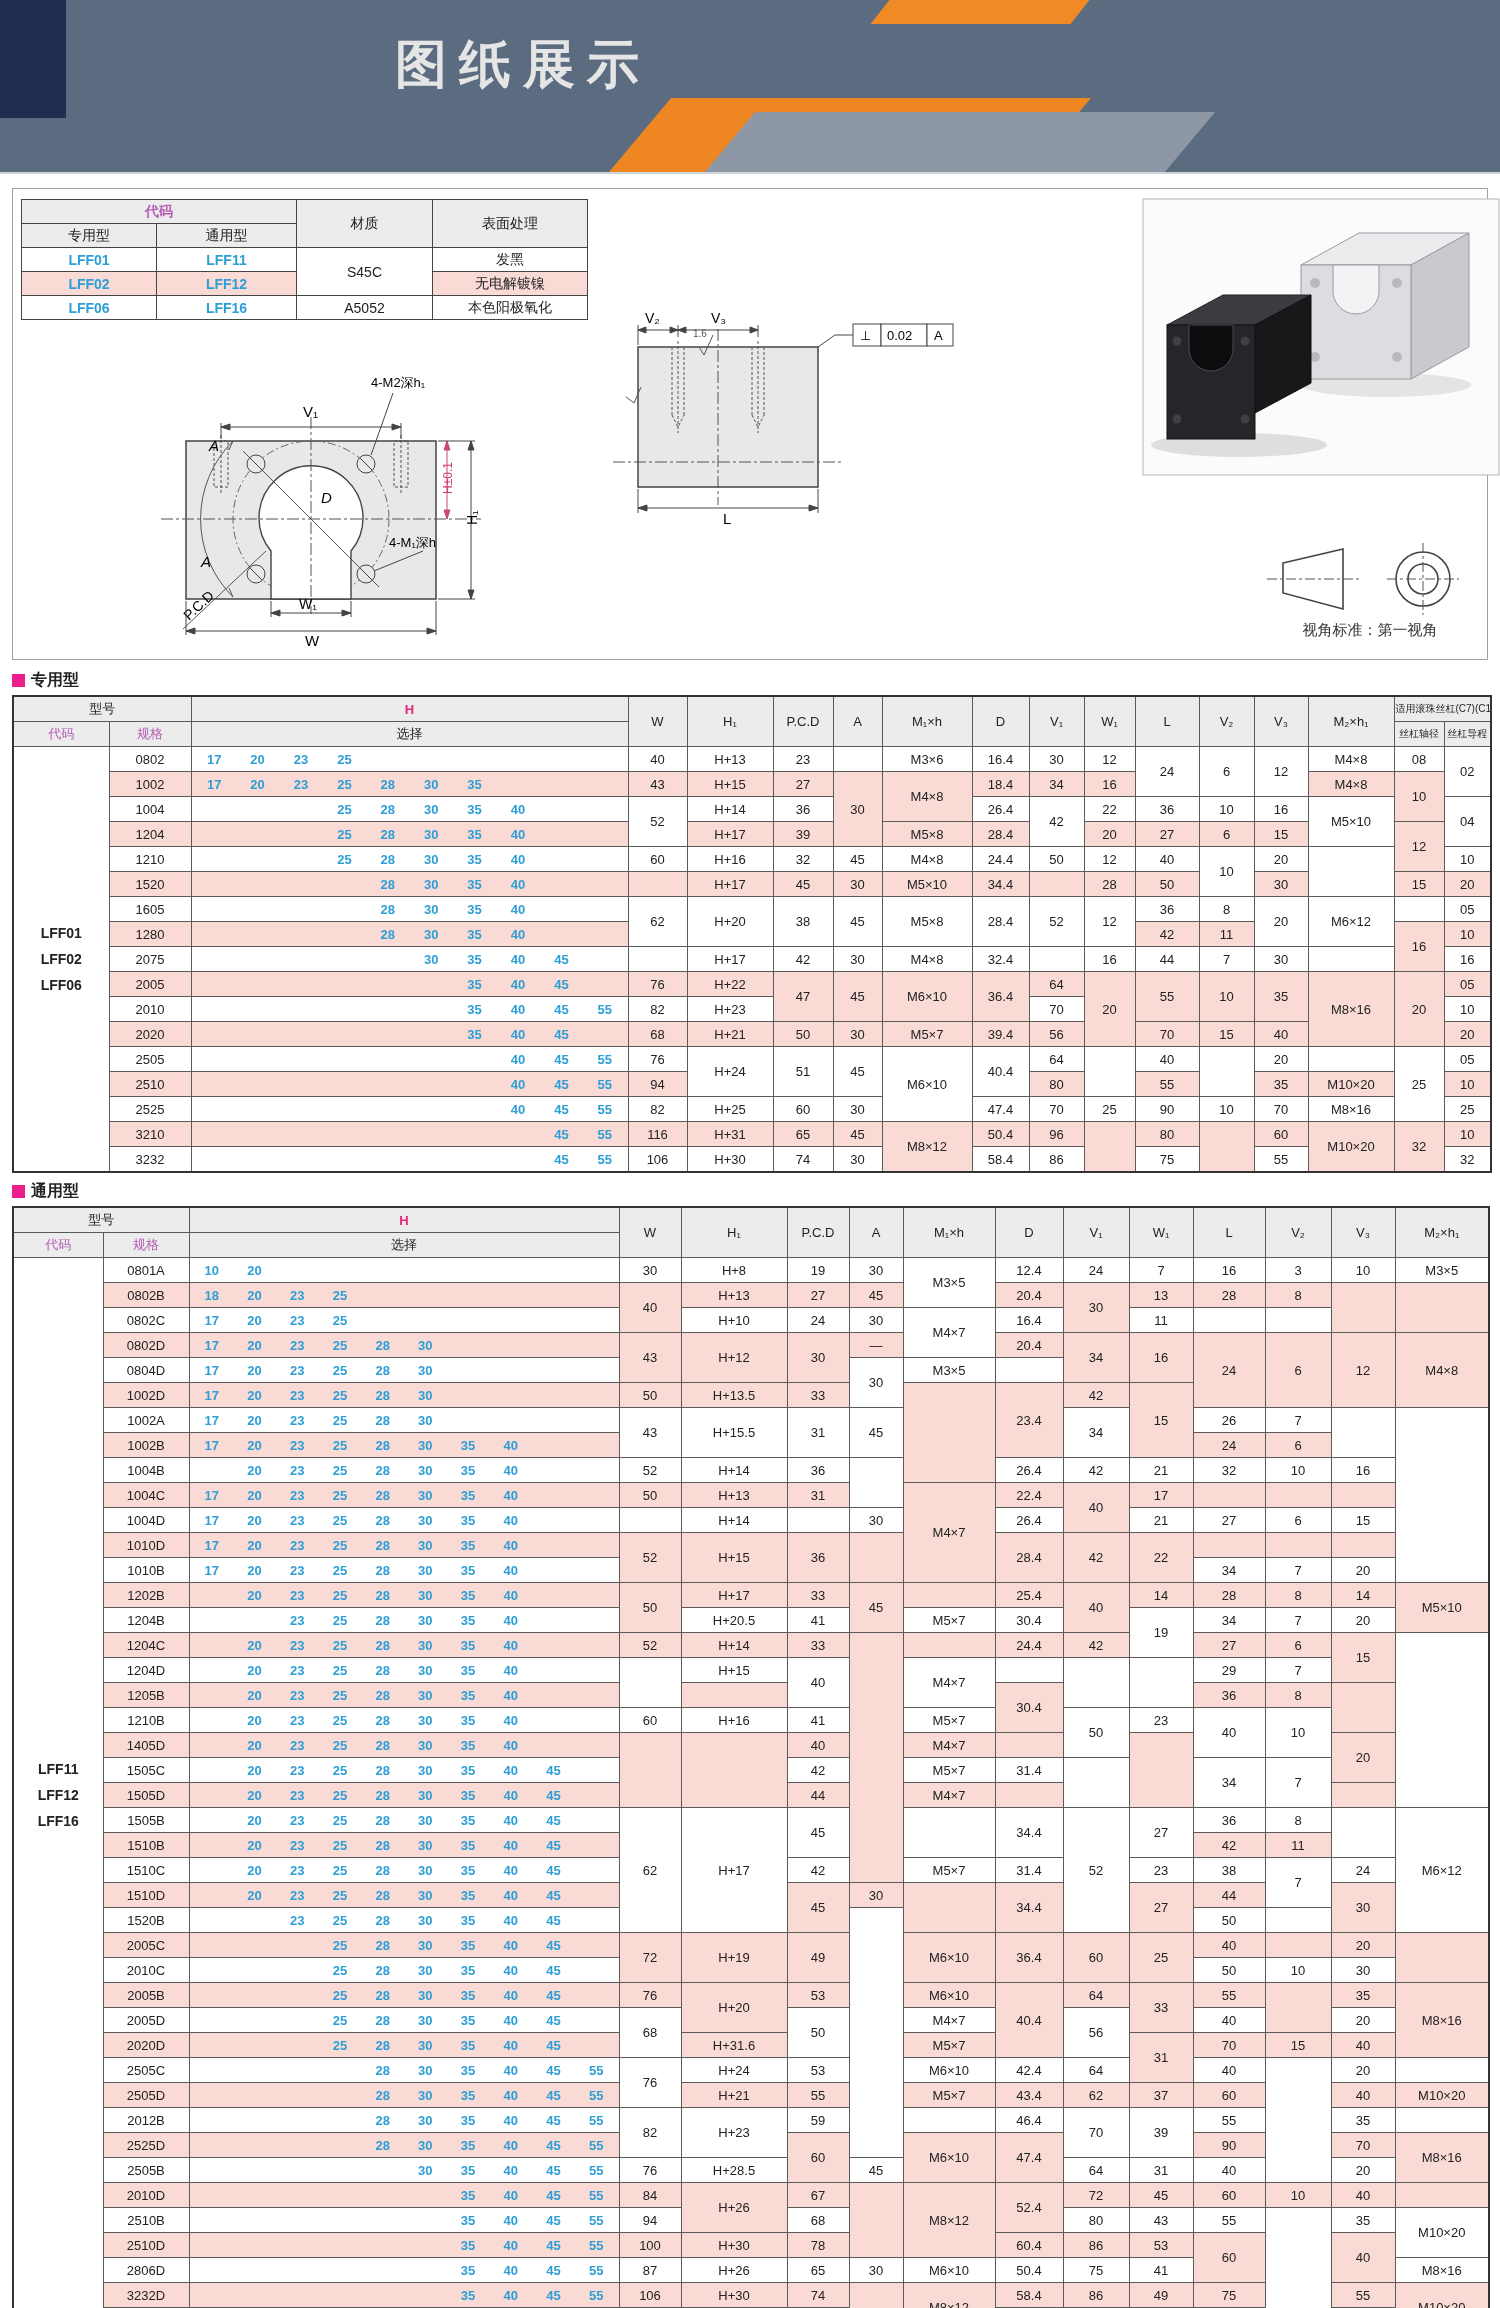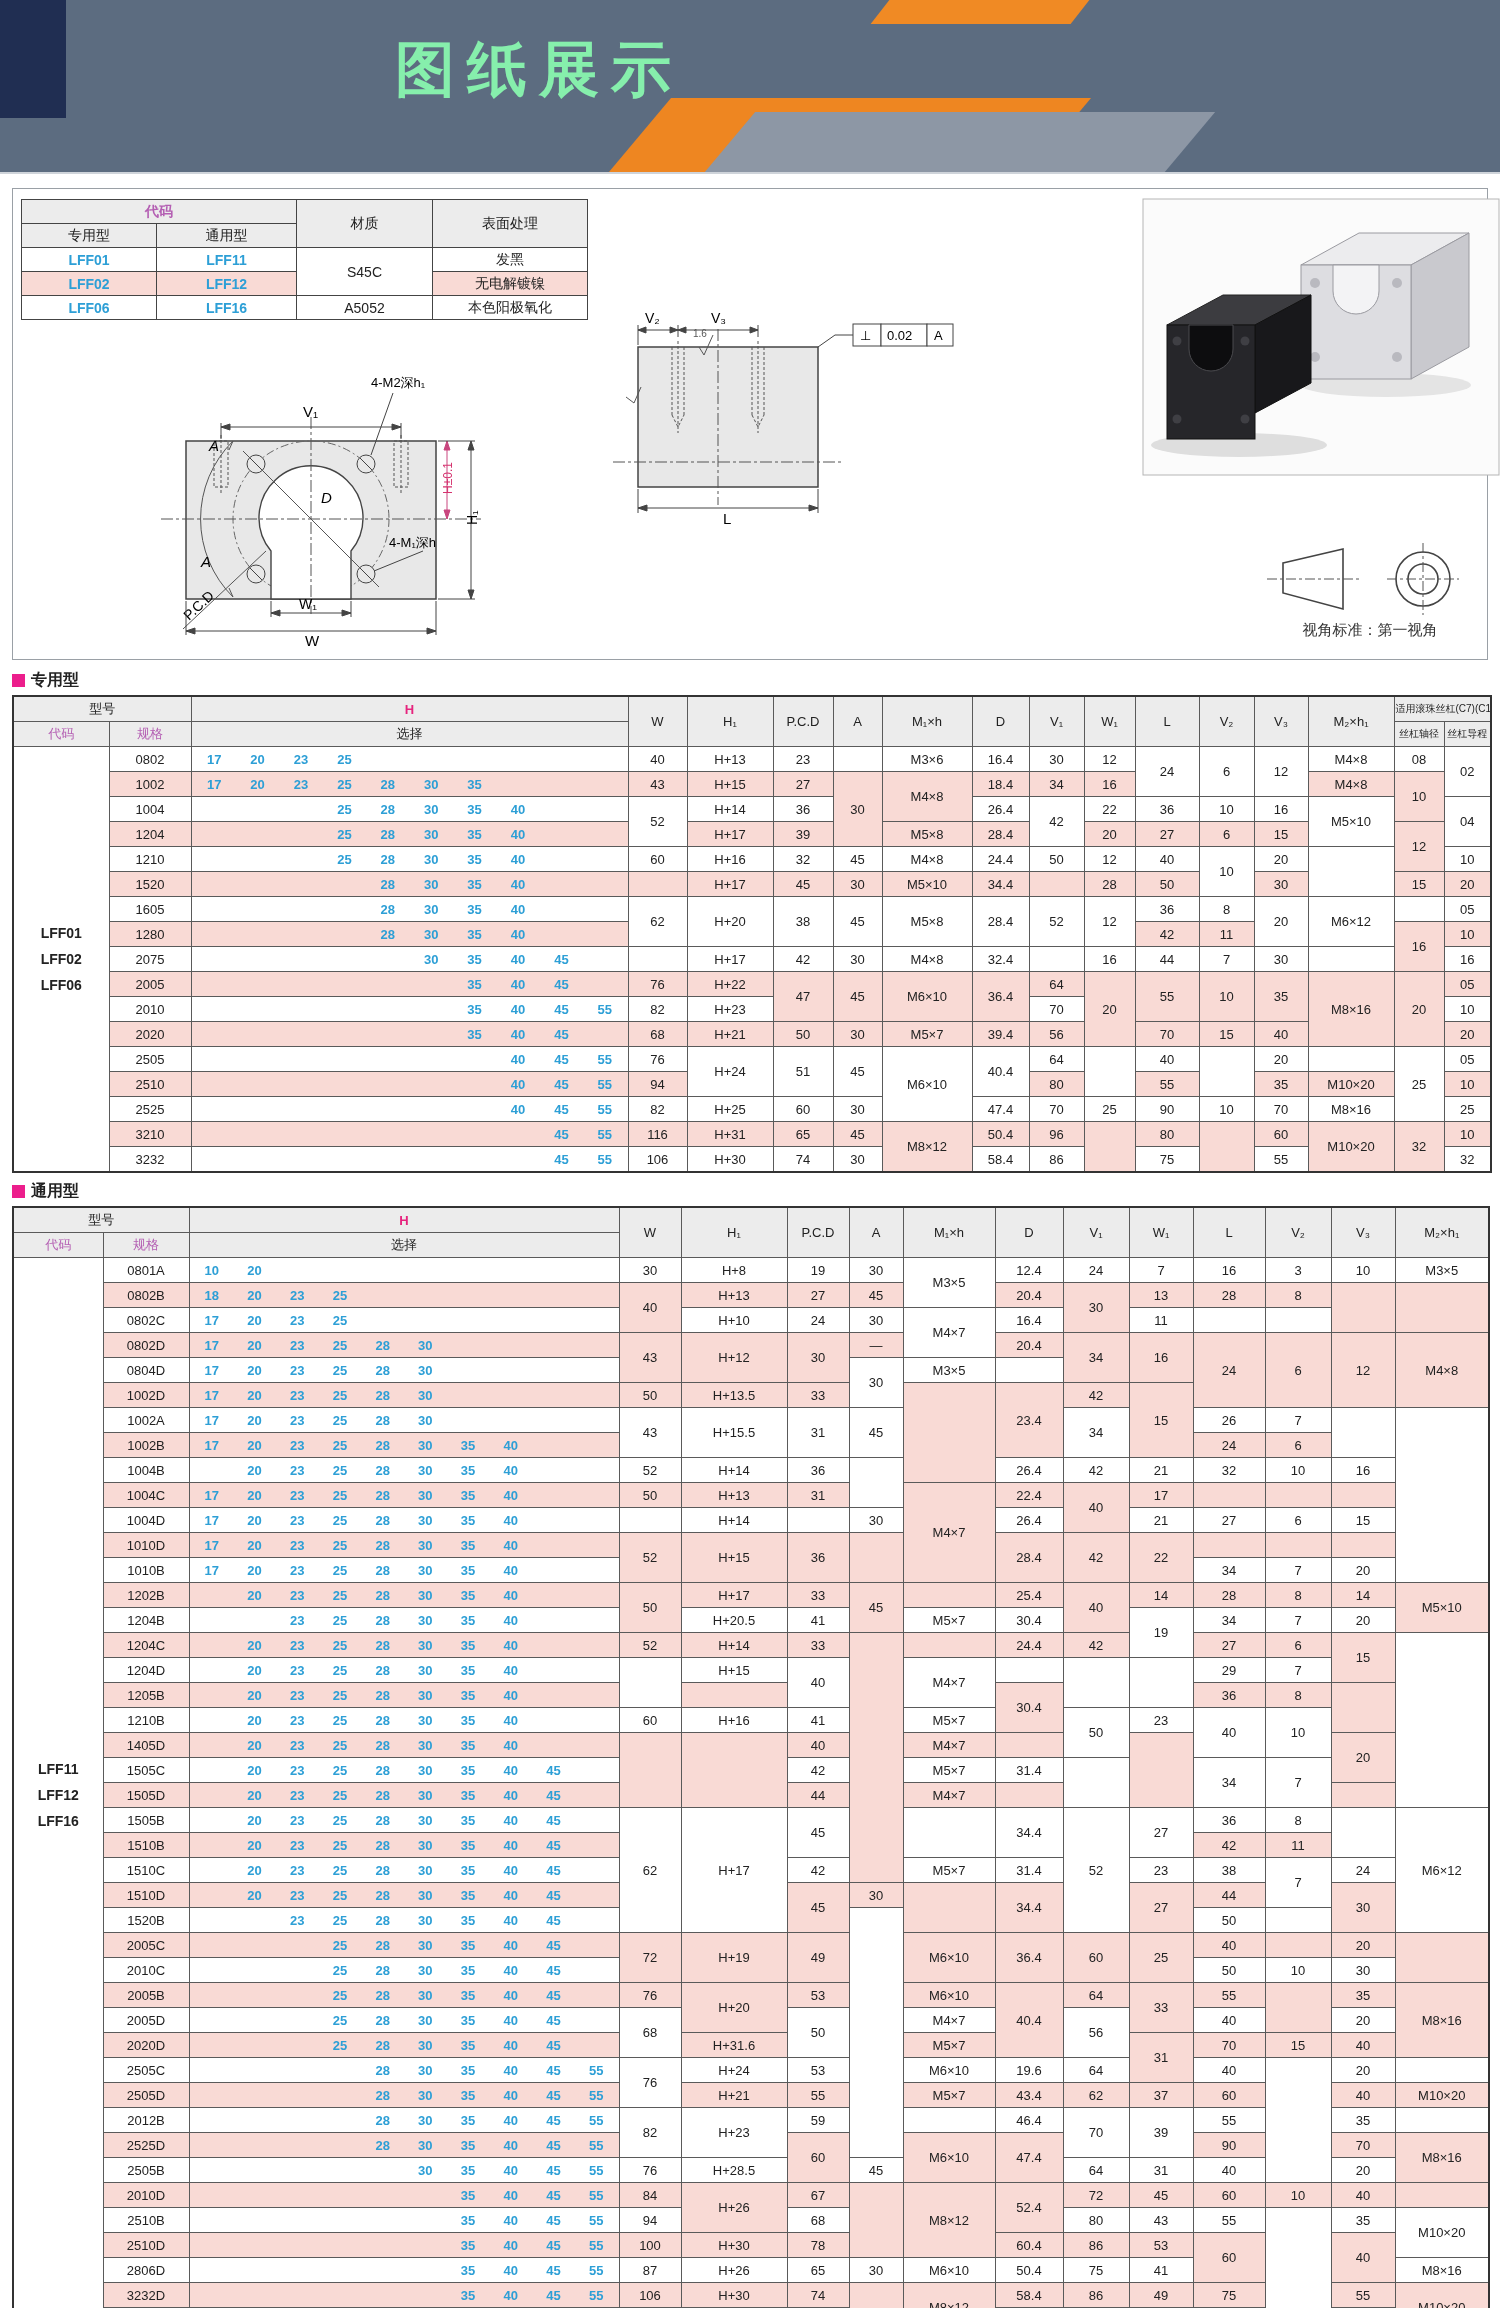--- a/index.html
+++ b/index.html
@@ -3,21 +3,21 @@
 <meta charset="utf-8">
 <style>
   html,body{margin:0;padding:0;background:#fff;}
   body{width:1500px;font-family:"Liberation Sans","DejaVu Sans",sans-serif;color:#222;}
   
   .banner{position:relative;height:172px;background:#5c6c80;overflow:hidden;border-bottom:2px solid #cfd4da;}
   .banner .navy{position:absolute;left:0;top:0;width:66px;height:118px;background:#202e52;}
   .banner .or1{position:absolute;left:880px;top:0;width:200px;height:24px;background:#f08a24;transform:skewX(-38deg);}
   .banner .or2{position:absolute;left:640px;top:98px;width:420px;height:74px;background:#ee8621;transform:skewX(-40deg);}
   .banner .gray2{position:absolute;left:730px;top:112px;width:460px;height:60px;background:#8d97a5;transform:skewX(-40deg);}
-  .banner .title{position:absolute;left:395px;top:30px;font-size:60px;font-weight:bold;color:#86efac;letter-spacing:12px;}
+  .banner .title{position:absolute;left:395px;top:30px;font-size:52px;font-weight:bold;color:#e5e5e5;letter-spacing:12px;}
   
   .content{position:relative;margin:14px 12px 10px;border:1px solid #9aa0a6;height:470px;background:#fff;}
   .infotbl{position:absolute;left:8px;top:10px;border-collapse:collapse;table-layout:fixed;width:566px;font-size:14px;}
   .infotbl td{border:1.5px solid #444;text-align:center;height:23px;padding:0;background:transparent;}
   .infotbl tr.hd{background:#ececec;}
   .infotbl tr.w{background:#fff;} .infotbl tr.p{background:#f9dad5;}
   .infotbl .pur{color:#b45fb3;font-weight:bold;}
   .infotbl .code{color:#2d9fd6;font-weight:bold;}
   svg text{font-family:"Liberation Sans","DejaVu Sans",sans-serif;}
   .viewcap{position:absolute;left:1222px;top:432px;width:270px;text-align:center;font-size:15px;color:#333;}
@@ -1651,21 +1651,21 @@
               <span>35</span>
               <span>40</span>
               <span>45</span>
               <span>55</span>
             </div>
           </td>
           <td rowspan="2">76</td>
           <td>H+24</td>
           <td>53</td>
           <td>M6×10</td>
-          <td>19.6</td>
+          <td>42.4</td>
           <td>64</td>
           <td>40</td>
           <td rowspan="5"></td>
           <td>20</td>
           <td></td>
         </tr>
         <tr class="rowP">
           <td class="specc">2505D</td>
           <td class="choices">
             <div class="slotgrid">

